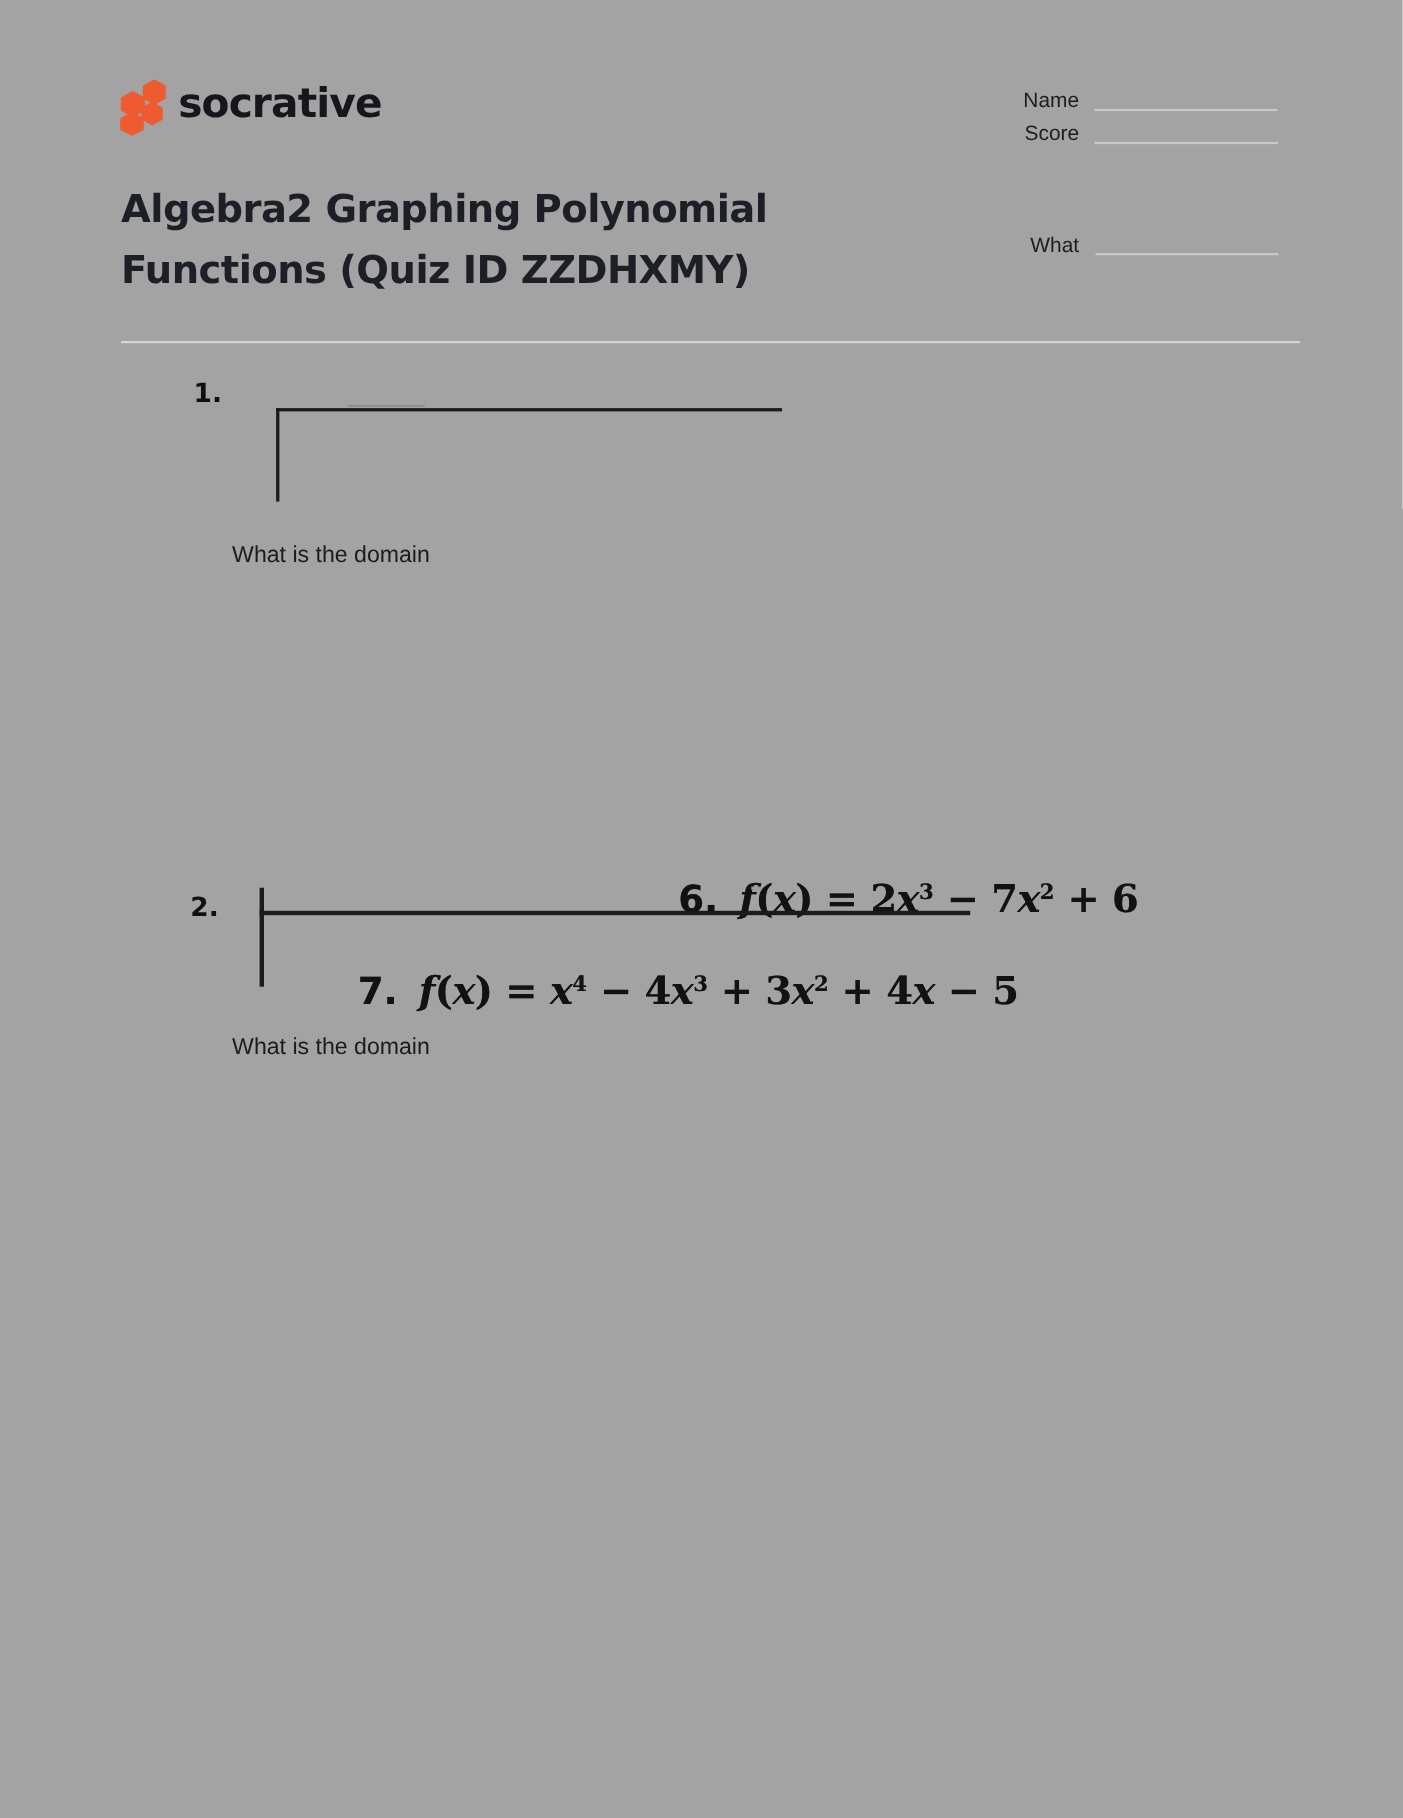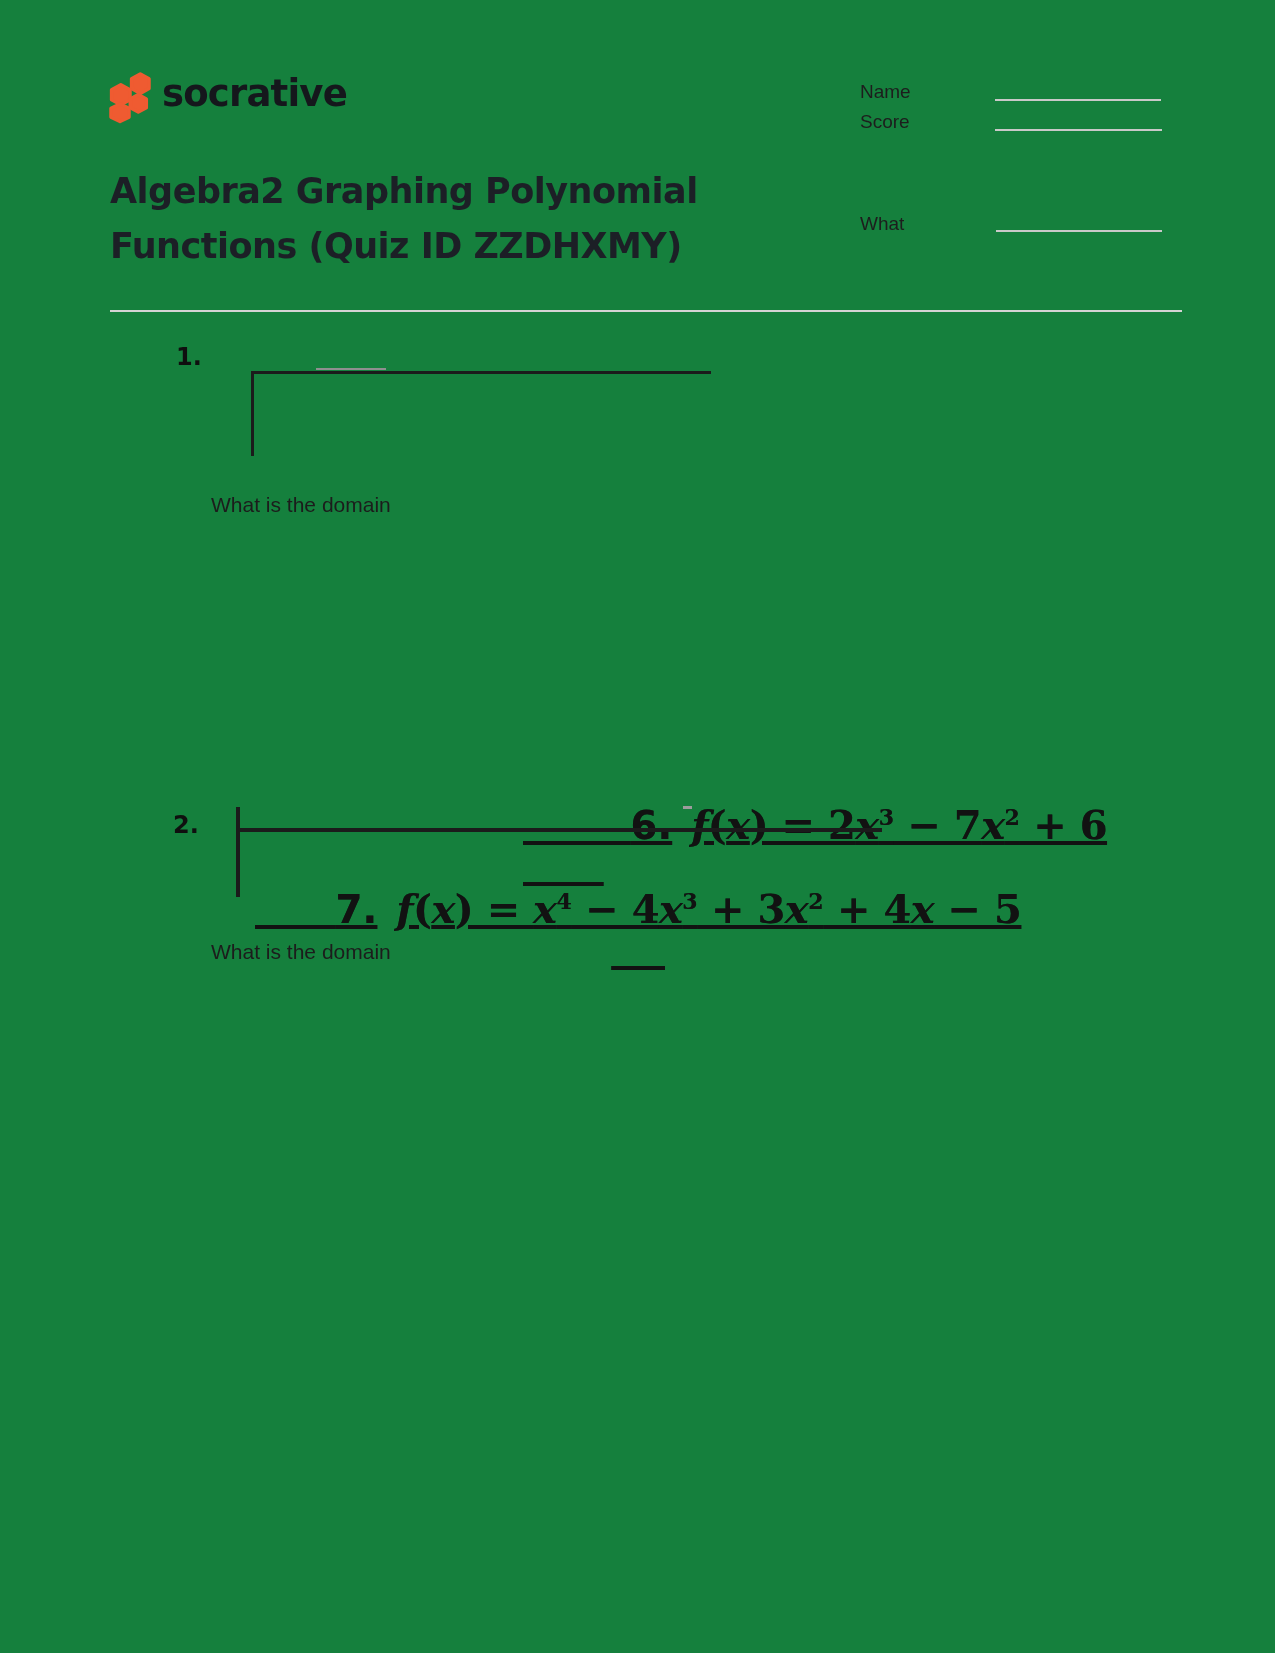--- a/index.html
+++ b/index.html
@@ -1,30 +1,30 @@
 <!DOCTYPE html>
 <html><head>
 <meta charset="utf-8">
 <style>
   html,body { margin:0; padding:0; background:#e9e9e9; }
   .page {
     position:relative; width:1275px; height:1653px; margin:0 auto;
-    background:#15803d; overflow:hidden;
+    background:#a3a3a3; overflow:hidden;
     font-family:"Liberation Sans", sans-serif; color:#1d1d1d;
   }
   
   .brand-icon { position:absolute; left:96px; top:60px; width:62px; height:64px; }
   .brand-word {
     position:absolute; left:162px; top:72px;
     font-family:"DejaVu Sans", sans-serif; font-weight:700;
     font-size:37px; line-height:44px; letter-spacing:-0.8px; color:#15171c;
   }
   
   .field-label {
-    position:absolute; width:121px; 
+    position:absolute; width:121px; text-align:right;
     font-size:19px; line-height:22px; color:#1d1d1d;
   }
   .field-line { position:absolute; height:0; border-bottom:2px solid #c9c9c9; }
   .lbl-name  { left:860px; top:81px; }
   .ln-name   { left:995px; top:99px;  width:166px; }
   .lbl-date  { left:860px; top:111px; }
   .ln-date   { left:995px; top:129px; width:167px; }
   .lbl-score { left:860px; top:213px; }
   .ln-score  { left:996px; top:230px; width:166px; }
   
@@ -56,24 +56,23 @@
   }
   .scan2-vline { position:absolute; left:236px; top:807px; width:3.5px; height:90px; background:#1b1b1b; }
   .scan2-hline { position:absolute; left:236px; top:828px; width:646px; height:3.5px; background:#1b1b1b; }
   .scan-artifact { position:absolute; background:#9c9c9c; }
   .artifact1 { left:316px; top:368px; width:70px; height:2px; background:#8f8f8f; }
   .artifact2 { left:683px; top:806px; width:9px;  height:2.5px; }
   
   .eq {
     position:absolute; white-space:pre;
     font-family:"DejaVu Serif", "Liberation Serif", serif;
-    font-weight:700; font-size:40px; line-height:1;
+    font-weight:700; font-size:35px; line-height:1;
     letter-spacing:-0.5px; color:#121212;
     text-shadow:0 0 0.6px rgba(0,0,0,0.55);
-    text-decoration:underline;
   }
   .eq1 { left:269px; top:391px; }
   .eq2 { left:255px; top:849px;text-align:center; }
   .eq .eq-label {
     font-family:"DejaVu Sans", sans-serif; font-weight:700;
     font-size:0.97em; letter-spacing:0; margin-right:19px;
   }
   .tk-i { font-style:italic; }
   .tk-s { font-size:0.55em; vertical-align:0.62em; letter-spacing:0; }
 </style>

